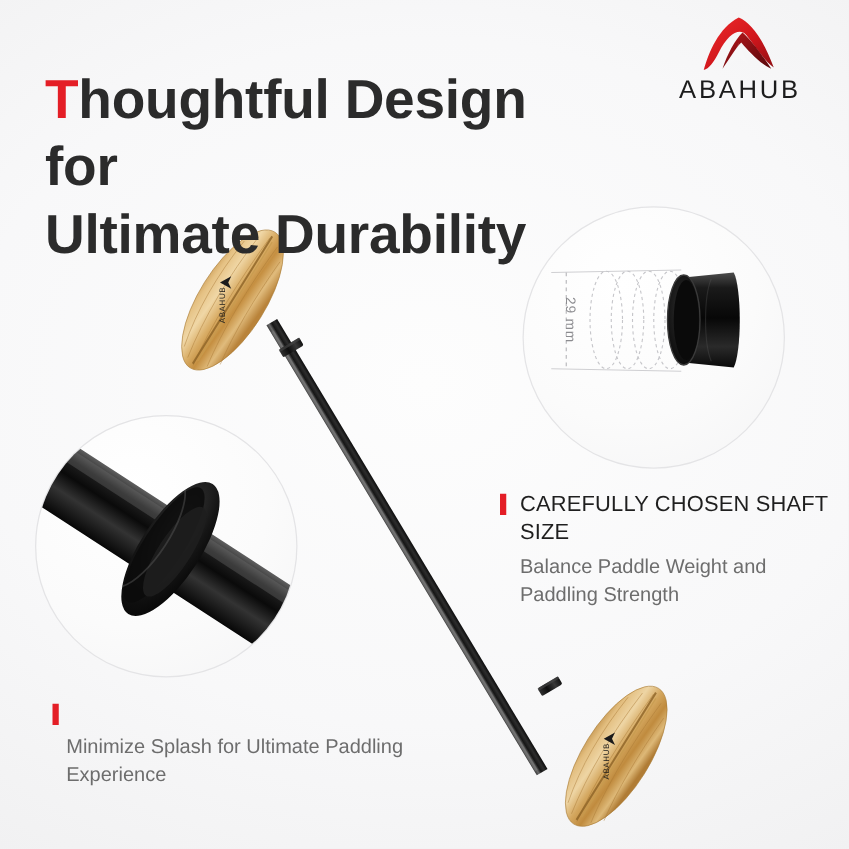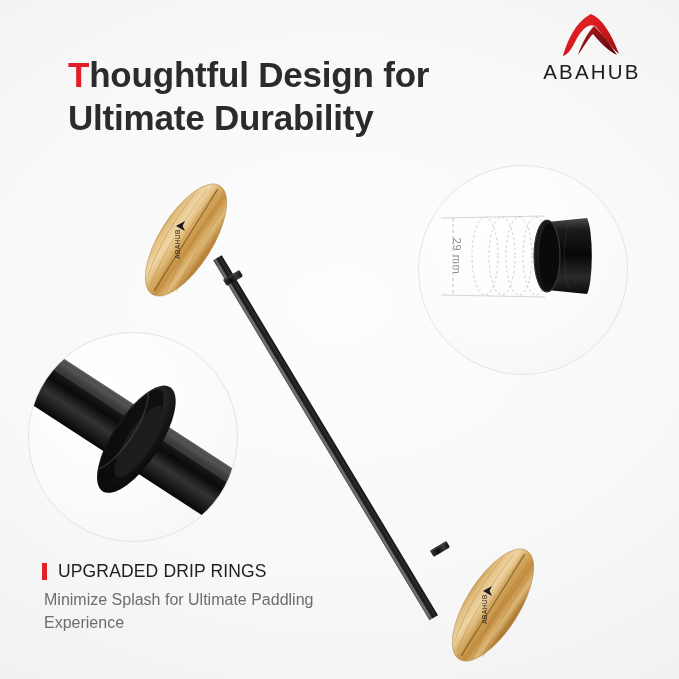--- a/index.html
+++ b/index.html
@@ -44,26 +44,25 @@
     line-height: 1;
     font-family: "Liberation Sans", sans-serif;
   }
 
   
   .headline {
     position: absolute;
     left: 36px;
     top: 53px;
     width: 430px;
-    font-size: 35px;
+    font-size: 44px;
     font-weight: bold;
     line-height: 1.23;
     color: #2b2b2b;
     letter-spacing: -0.2px;
-    margin-left: 32px;
   }
   .headline .accent { color: #e41e26; }
 
   
   #paddle {
     position: absolute;
     left: 0;
     top: 0;
     width: 679px;
     height: 679px;
@@ -115,21 +114,21 @@
   }
   .callout-sub {
     font-size: 16px;
     color: #6d6d6d;
     line-height: 1.42;
     margin-top: 7px;
   }
   #callout-shaft { left: 400px; top: 392px; width: 268px; }
   #callout-shaft .callout-sub { margin-left: 16px; }
   #callout-drip { left: 42px; top: 560px; width: 300px; }
-  #callout-drip .callout-sub { margin-left: 2px; }
+  #callout-drip .callout-sub { margin-left: 11px; }
 </style>
 </head>
 <body>
 
 <div id="stage">
 
   <svg id="paddle" viewBox="0 0 679 679">
     <defs>
       <linearGradient id="shaftGrad" x1="0" y1="0" x2="1" y2="0">
         <stop offset="0%" stop-color="#3b3b3b"></stop>
@@ -319,22 +318,28 @@
       <path d="M30,22 L38,40 L30,34 L22,40 Z" fill="#ffffff" opacity="0.12"></path>
     </svg>
     <div class="brand-name">ABAHUB</div>
   </div>
 
   <div class="headline">
     <span class="accent">T</span><span>houghtful Design for</span><br>
     <span>Ultimate Durability</span>
   </div>
 
+  <div class="callout" id="callout-shaft">
+    <div class="callout-head">
+      <span class="red-bar"></span>
+      <span class="callout-title">CAREFULLY CHOSEN SHAFT SIZE</span>
+    </div>
+    <div class="callout-sub">Balance Paddle Weight and Paddling Strength</div>
+  </div>
 
   <div class="callout" id="callout-drip">
     <div class="callout-head">
       <span class="red-bar"></span>
-      <span class="callout-title">UPGRADED DRIP RINGS</span>
     </div>
     <div class="callout-sub">Minimize Splash for Ultimate Paddling Experience</div>
   </div>
 
 </div>
 
 </body></html>

